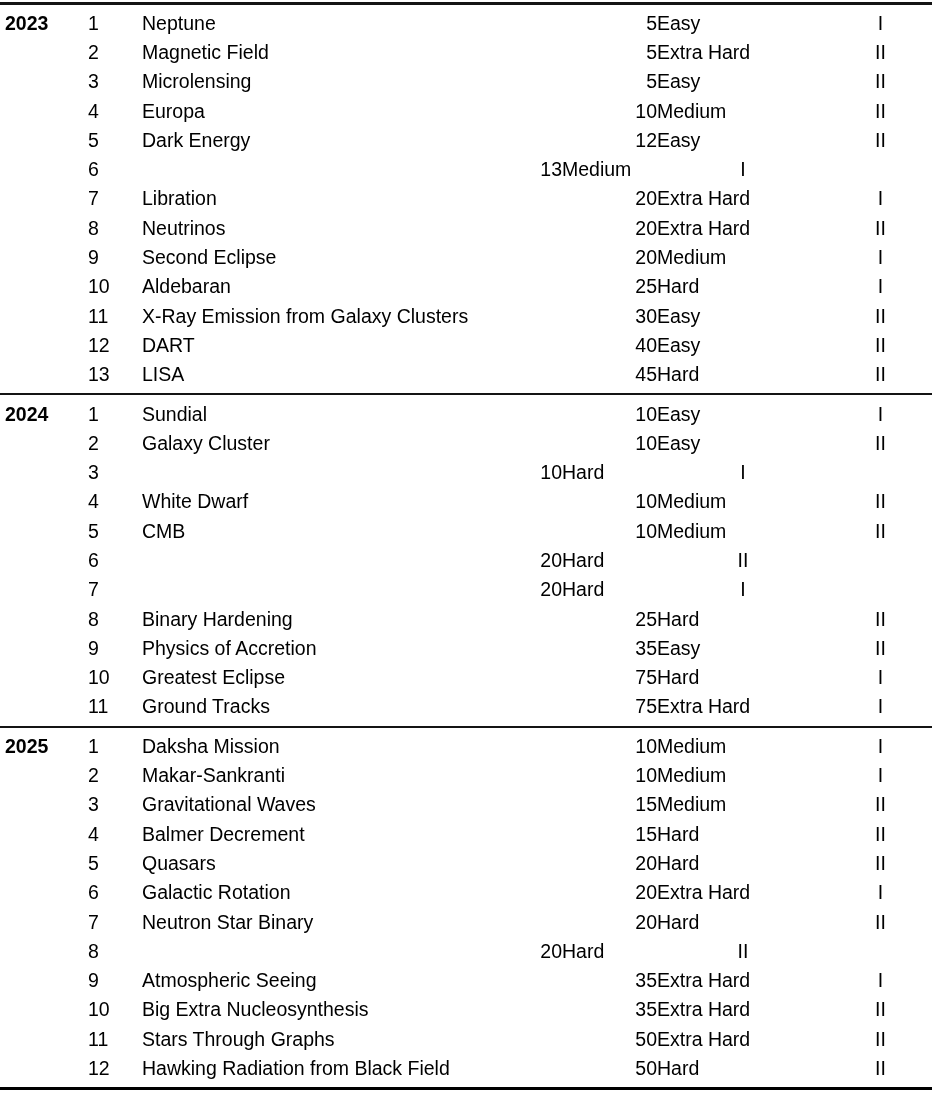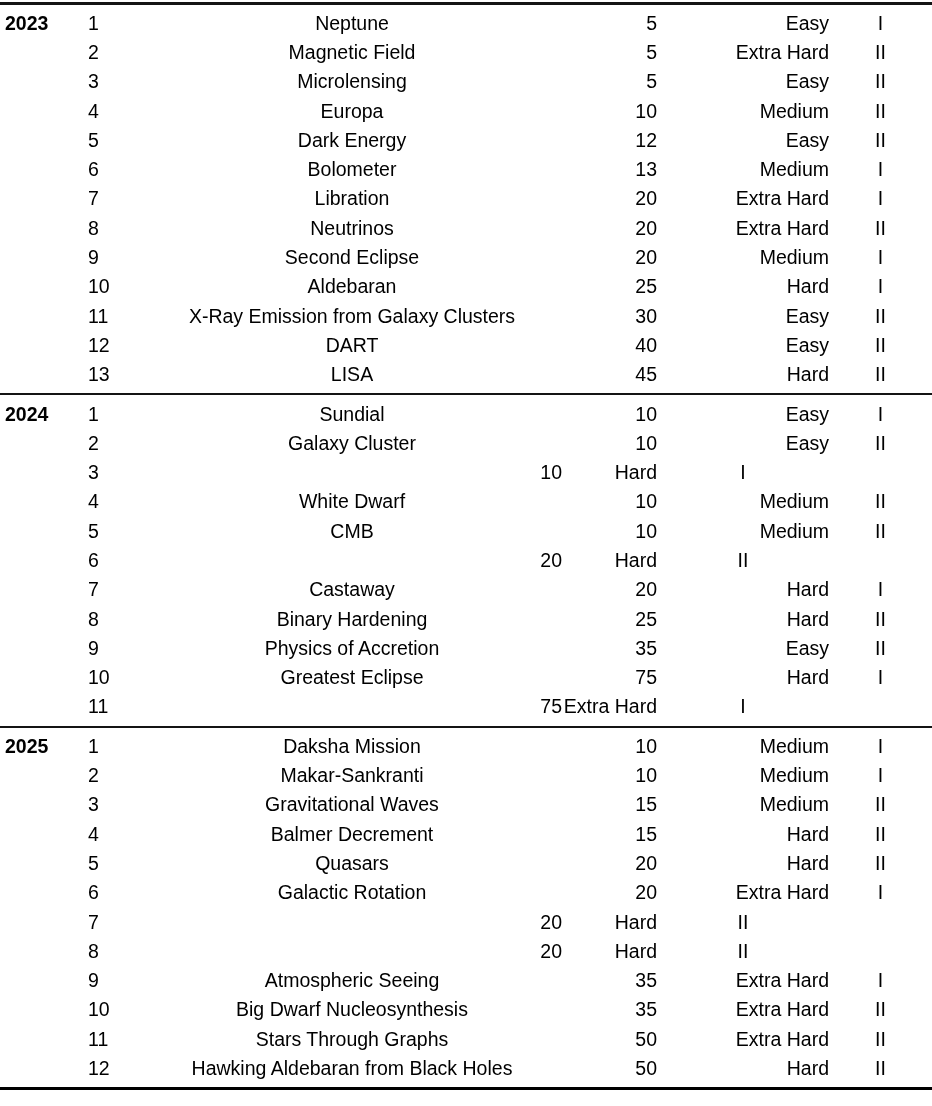--- a/index.html
+++ b/index.html
@@ -45,23 +45,23 @@
   .cell { white-space: nowrap; }
   .cell.year {
     font-weight: 700;
     padding-left: 5px;
     text-align: left;
   }
   .cell.num {
     padding-left: 2px;
     text-align: left;
   }
-  .cell.name { text-align: center; }
+  .cell.name { }
   .cell.pts  { text-align: right; }
-  .cell.diff { text-align: right; }
+  .cell.diff { text-align: left; }
   .cell.set  { text-align: center; }
 </style>
 </head>
 <body>
 
 <div class="table-wrap">
   <div class="rule top"></div>
   <div id="table-body">
       <div class="section">
         <div class="row">
@@ -100,21 +100,20 @@
     <div class="cell year"></div>
     <div class="cell num">5</div>
     <div class="cell name">Dark Energy</div>
     <div class="cell pts">12</div>
     <div class="cell diff">Easy</div>
     <div class="cell set">II</div>
   </div>
         <div class="row">
     <div class="cell year"></div>
     <div class="cell num">6</div>
-    <div class="cell name">Bolometer</div>
     <div class="cell pts">13</div>
     <div class="cell diff">Medium</div>
     <div class="cell set">I</div>
   </div>
         <div class="row">
     <div class="cell year"></div>
     <div class="cell num">7</div>
     <div class="cell name">Libration</div>
     <div class="cell pts">20</div>
     <div class="cell diff">Extra Hard</div>
@@ -213,21 +212,20 @@
         <div class="row">
     <div class="cell year"></div>
     <div class="cell num">6</div>
     <div class="cell pts">20</div>
     <div class="cell diff">Hard</div>
     <div class="cell set">II</div>
   </div>
         <div class="row">
     <div class="cell year"></div>
     <div class="cell num">7</div>
-    <div class="cell name">Castaway</div>
     <div class="cell pts">20</div>
     <div class="cell diff">Hard</div>
     <div class="cell set">I</div>
   </div>
         <div class="row">
     <div class="cell year"></div>
     <div class="cell num">8</div>
     <div class="cell name">Binary Hardening</div>
     <div class="cell pts">25</div>
     <div class="cell diff">Hard</div>
@@ -245,20 +243,21 @@
     <div class="cell year"></div>
     <div class="cell num">10</div>
     <div class="cell name">Greatest Eclipse</div>
     <div class="cell pts">75</div>
     <div class="cell diff">Hard</div>
     <div class="cell set">I</div>
   </div>
         <div class="row">
     <div class="cell year"></div>
     <div class="cell num">11</div>
+    <div class="cell name">Ground Tracks</div>
     <div class="cell pts">75</div>
     <div class="cell diff">Extra Hard</div>
     <div class="cell set">I</div>
   </div>
       </div>
       <div class="rule mid"></div>
       <div class="section">
         <div class="row">
     <div class="cell year">2025</div>
     <div class="cell num">1</div>
@@ -303,20 +302,21 @@
     <div class="cell year"></div>
     <div class="cell num">6</div>
     <div class="cell name">Galactic Rotation</div>
     <div class="cell pts">20</div>
     <div class="cell diff">Extra Hard</div>
     <div class="cell set">I</div>
   </div>
         <div class="row">
     <div class="cell year"></div>
     <div class="cell num">7</div>
+    <div class="cell name">Neutron Star Binary</div>
     <div class="cell pts">20</div>
     <div class="cell diff">Hard</div>
     <div class="cell set">II</div>
   </div>
         <div class="row">
     <div class="cell year"></div>
     <div class="cell num">8</div>
     <div class="cell pts">20</div>
     <div class="cell diff">Hard</div>
     <div class="cell set">II</div>
@@ -325,37 +325,37 @@
     <div class="cell year"></div>
     <div class="cell num">9</div>
     <div class="cell name">Atmospheric Seeing</div>
     <div class="cell pts">35</div>
     <div class="cell diff">Extra Hard</div>
     <div class="cell set">I</div>
   </div>
         <div class="row">
     <div class="cell year"></div>
     <div class="cell num">10</div>
-    <div class="cell name">Big Dwarf Nucleosynthesis</div>
+    <div class="cell name">Big Extra Nucleosynthesis</div>
     <div class="cell pts">35</div>
     <div class="cell diff">Extra Hard</div>
     <div class="cell set">II</div>
   </div>
         <div class="row">
     <div class="cell year"></div>
     <div class="cell num">11</div>
     <div class="cell name">Stars Through Graphs</div>
     <div class="cell pts">50</div>
     <div class="cell diff">Extra Hard</div>
     <div class="cell set">II</div>
   </div>
         <div class="row">
     <div class="cell year"></div>
     <div class="cell num">12</div>
-    <div class="cell name">Hawking Aldebaran from Black Holes</div>
+    <div class="cell name">Hawking Radiation from Black Field</div>
     <div class="cell pts">50</div>
     <div class="cell diff">Hard</div>
     <div class="cell set">II</div>
   </div>
       </div>
     </div>
   <div class="rule bottom"></div>
 </div>
 
 </body></html>

